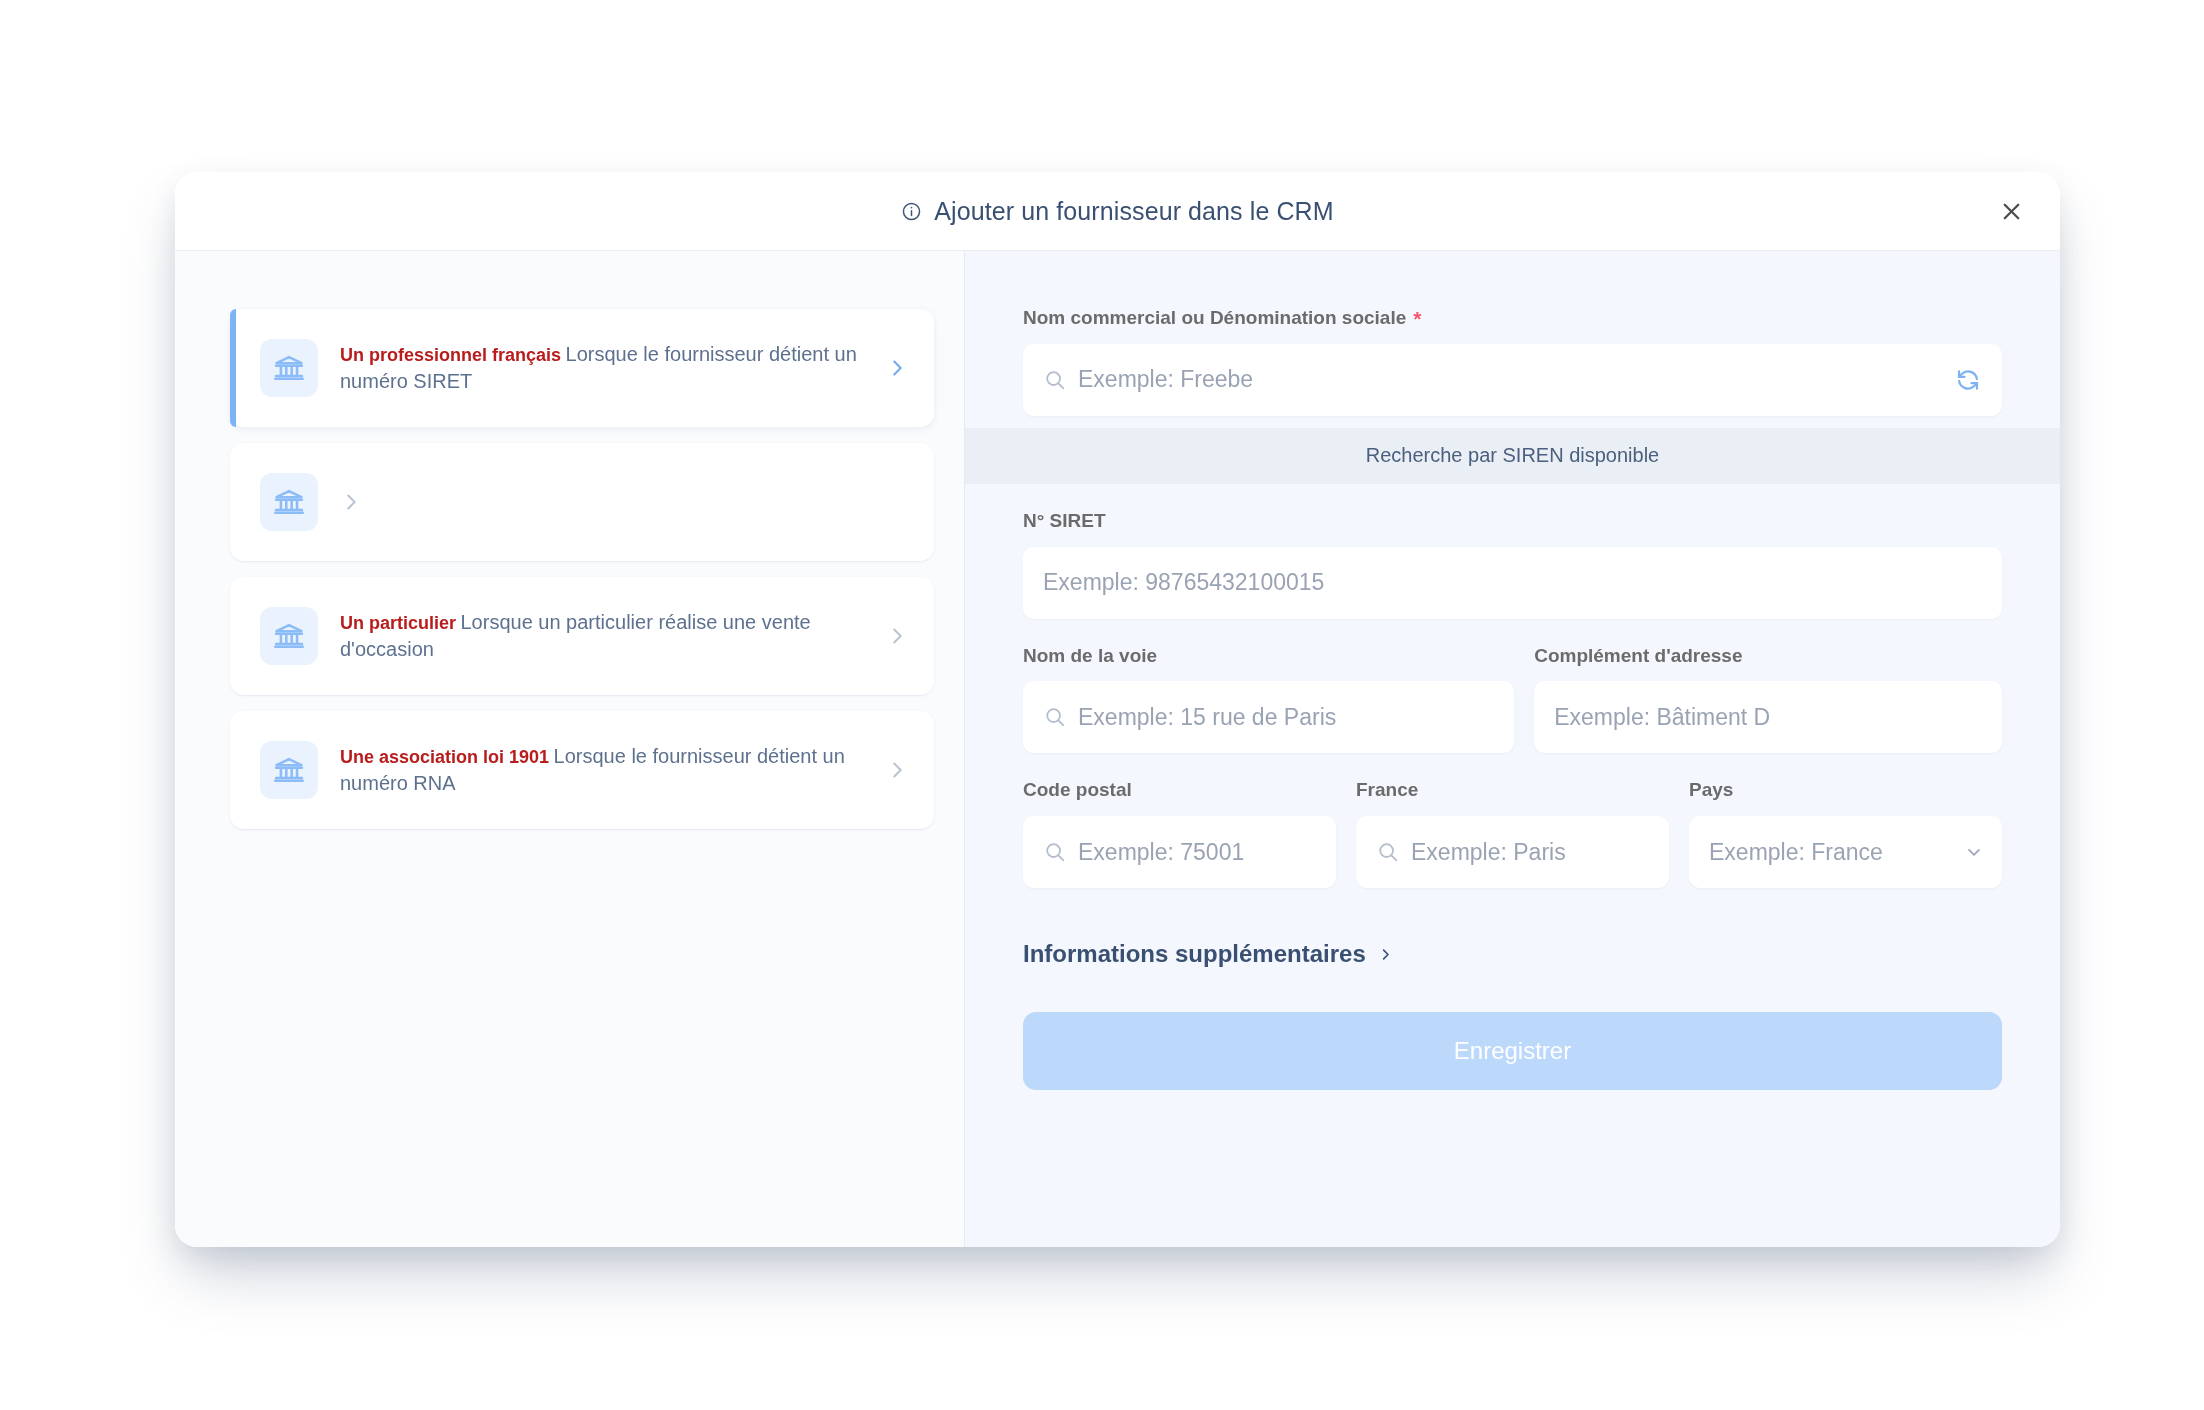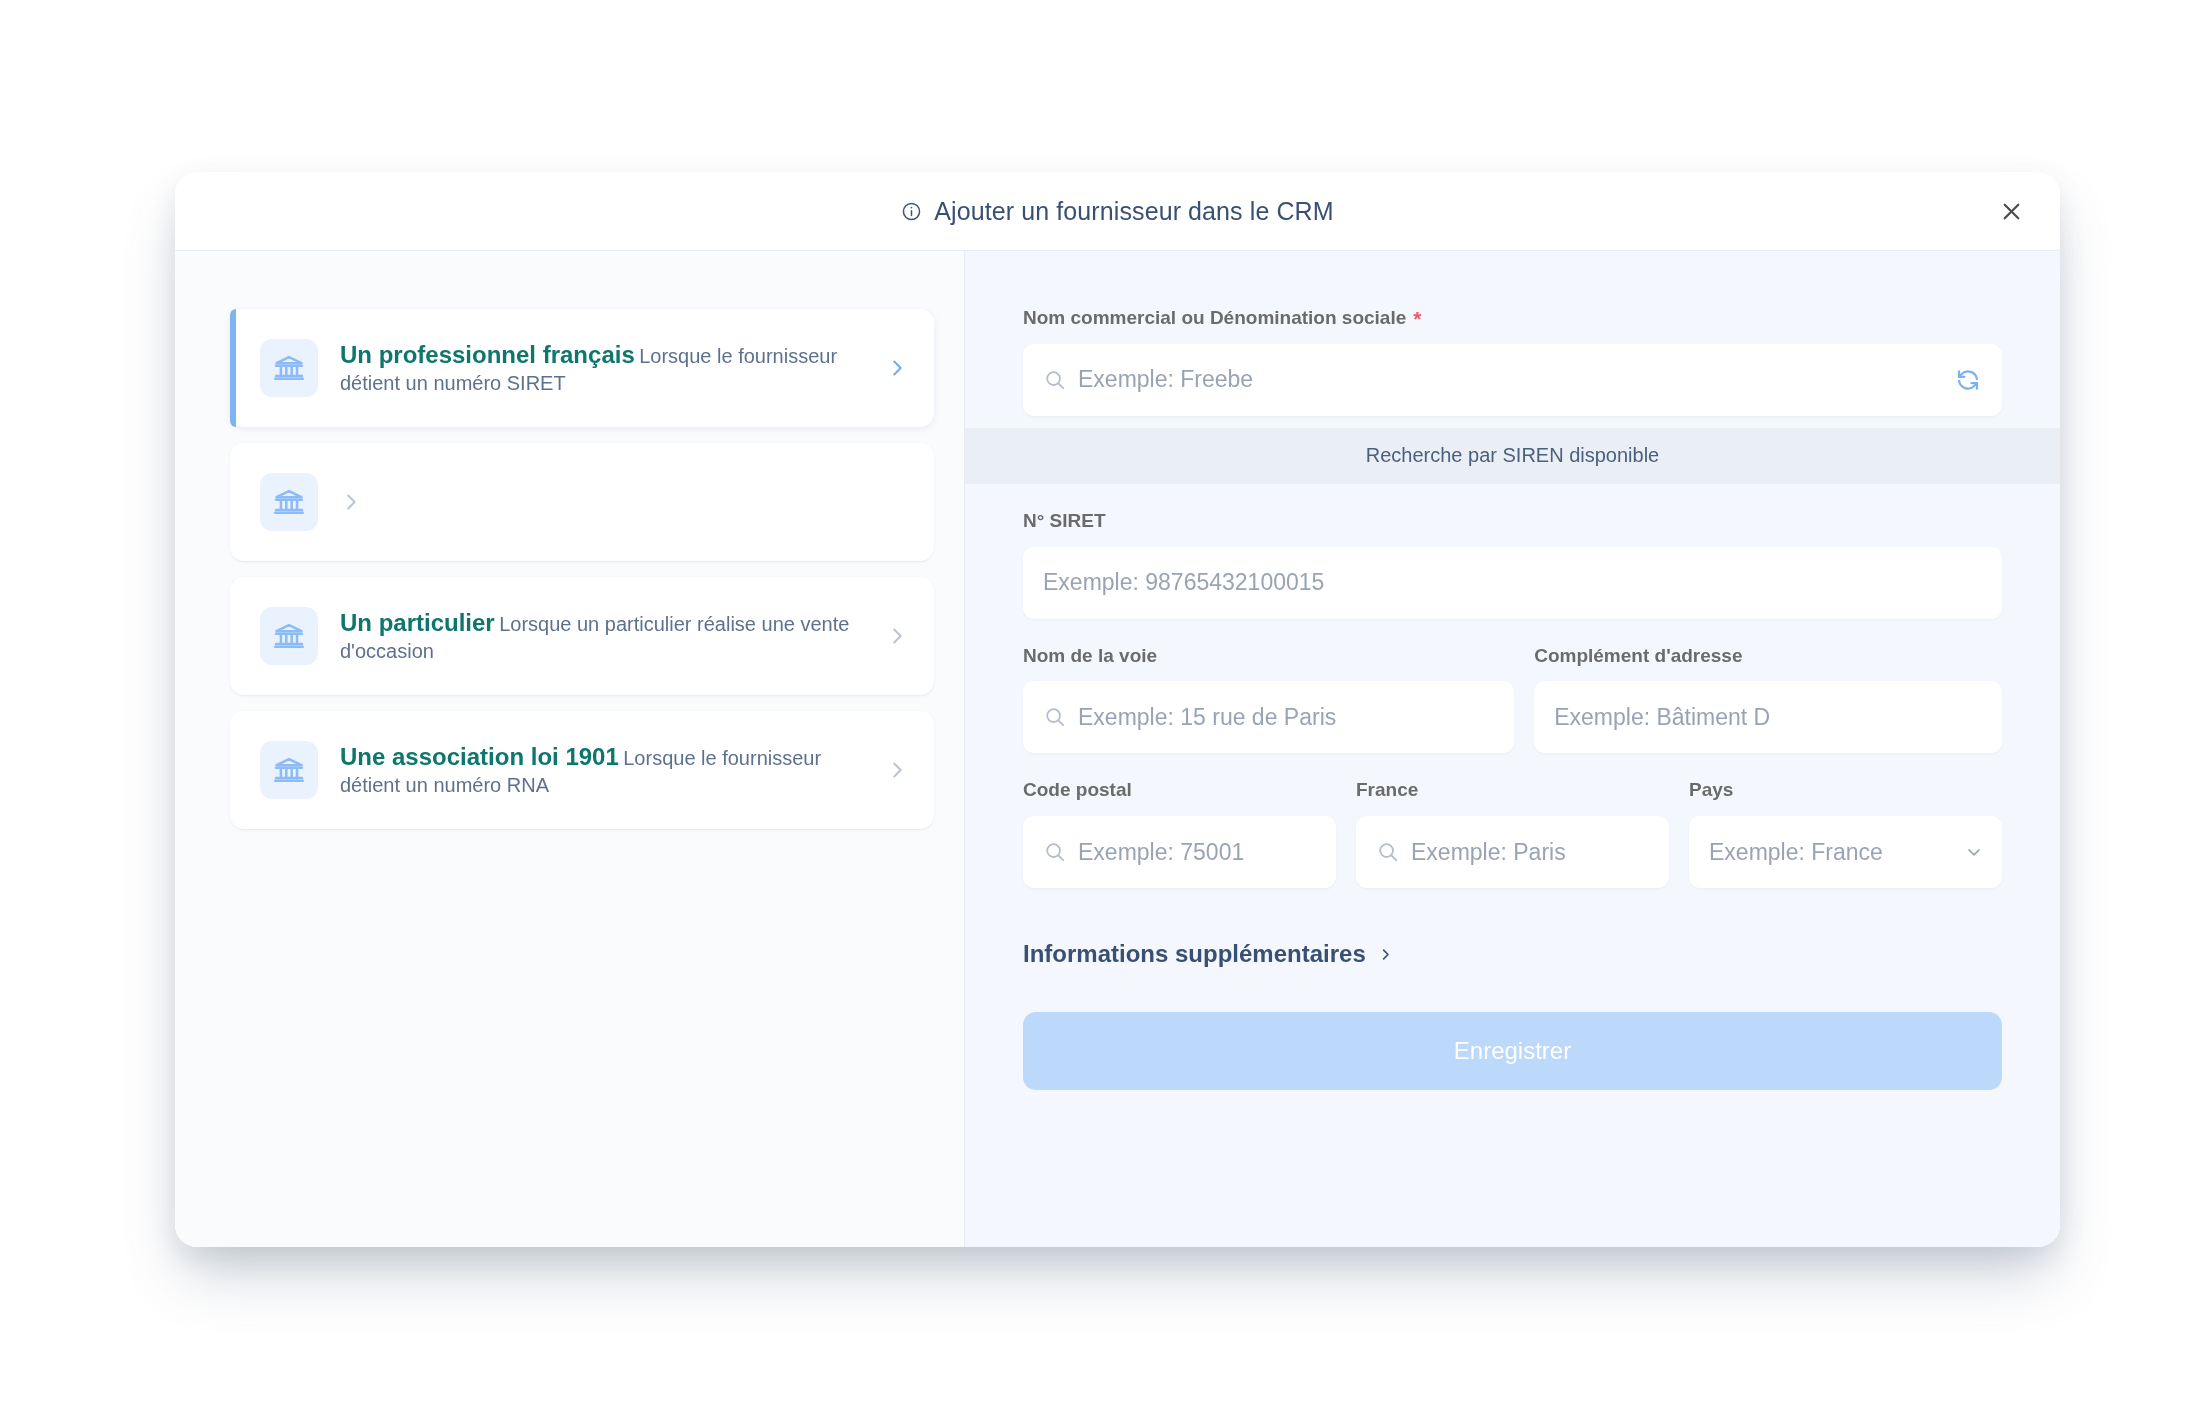--- a/index.html
+++ b/index.html
@@ -160,23 +160,23 @@
     display: block;
     color: #8cbcf7;
   }
 
   .type-text {
     flex: 1 1 auto;
     min-width: 0;
     padding-right: 14px;
   }
   .type-title {
-    font-size: 24px;
+    font-size: 18px;
     font-weight: 700;
-    color: #0f766e;
+    color: #b91c1c;
     line-height: 1.3;
     margin-bottom: 4px;
   }
   .type-desc {
     font-size: 20px;
     font-weight: 400;
     color: #5d7align;
     color: #5d718f;
     line-height: 1.35;
     max-width: 420px;

